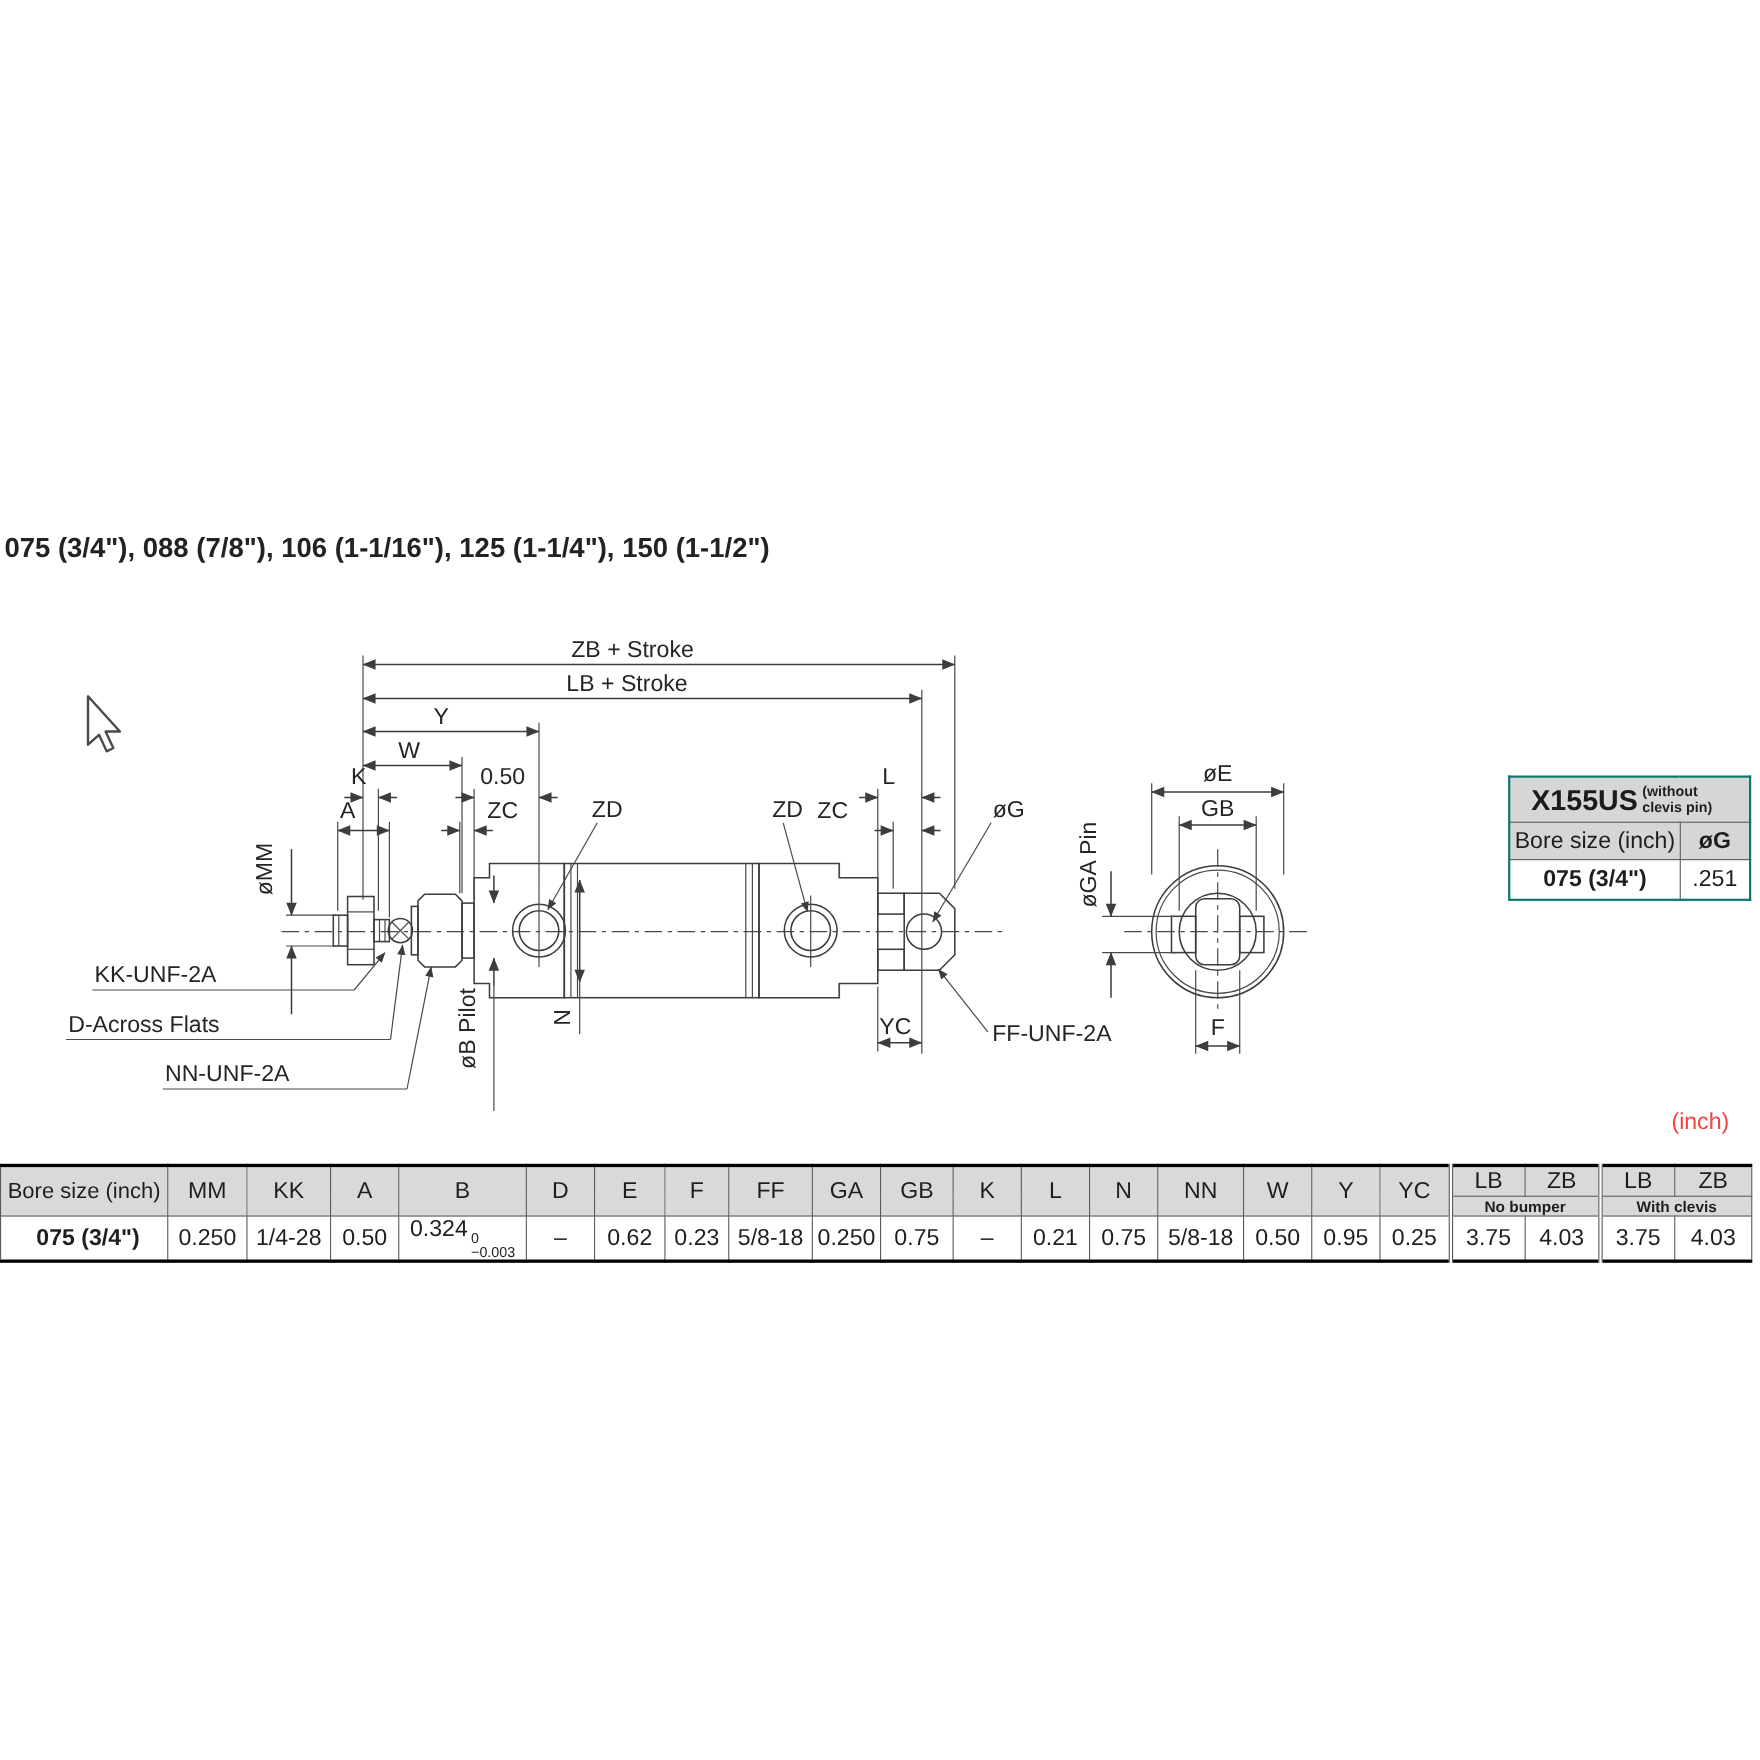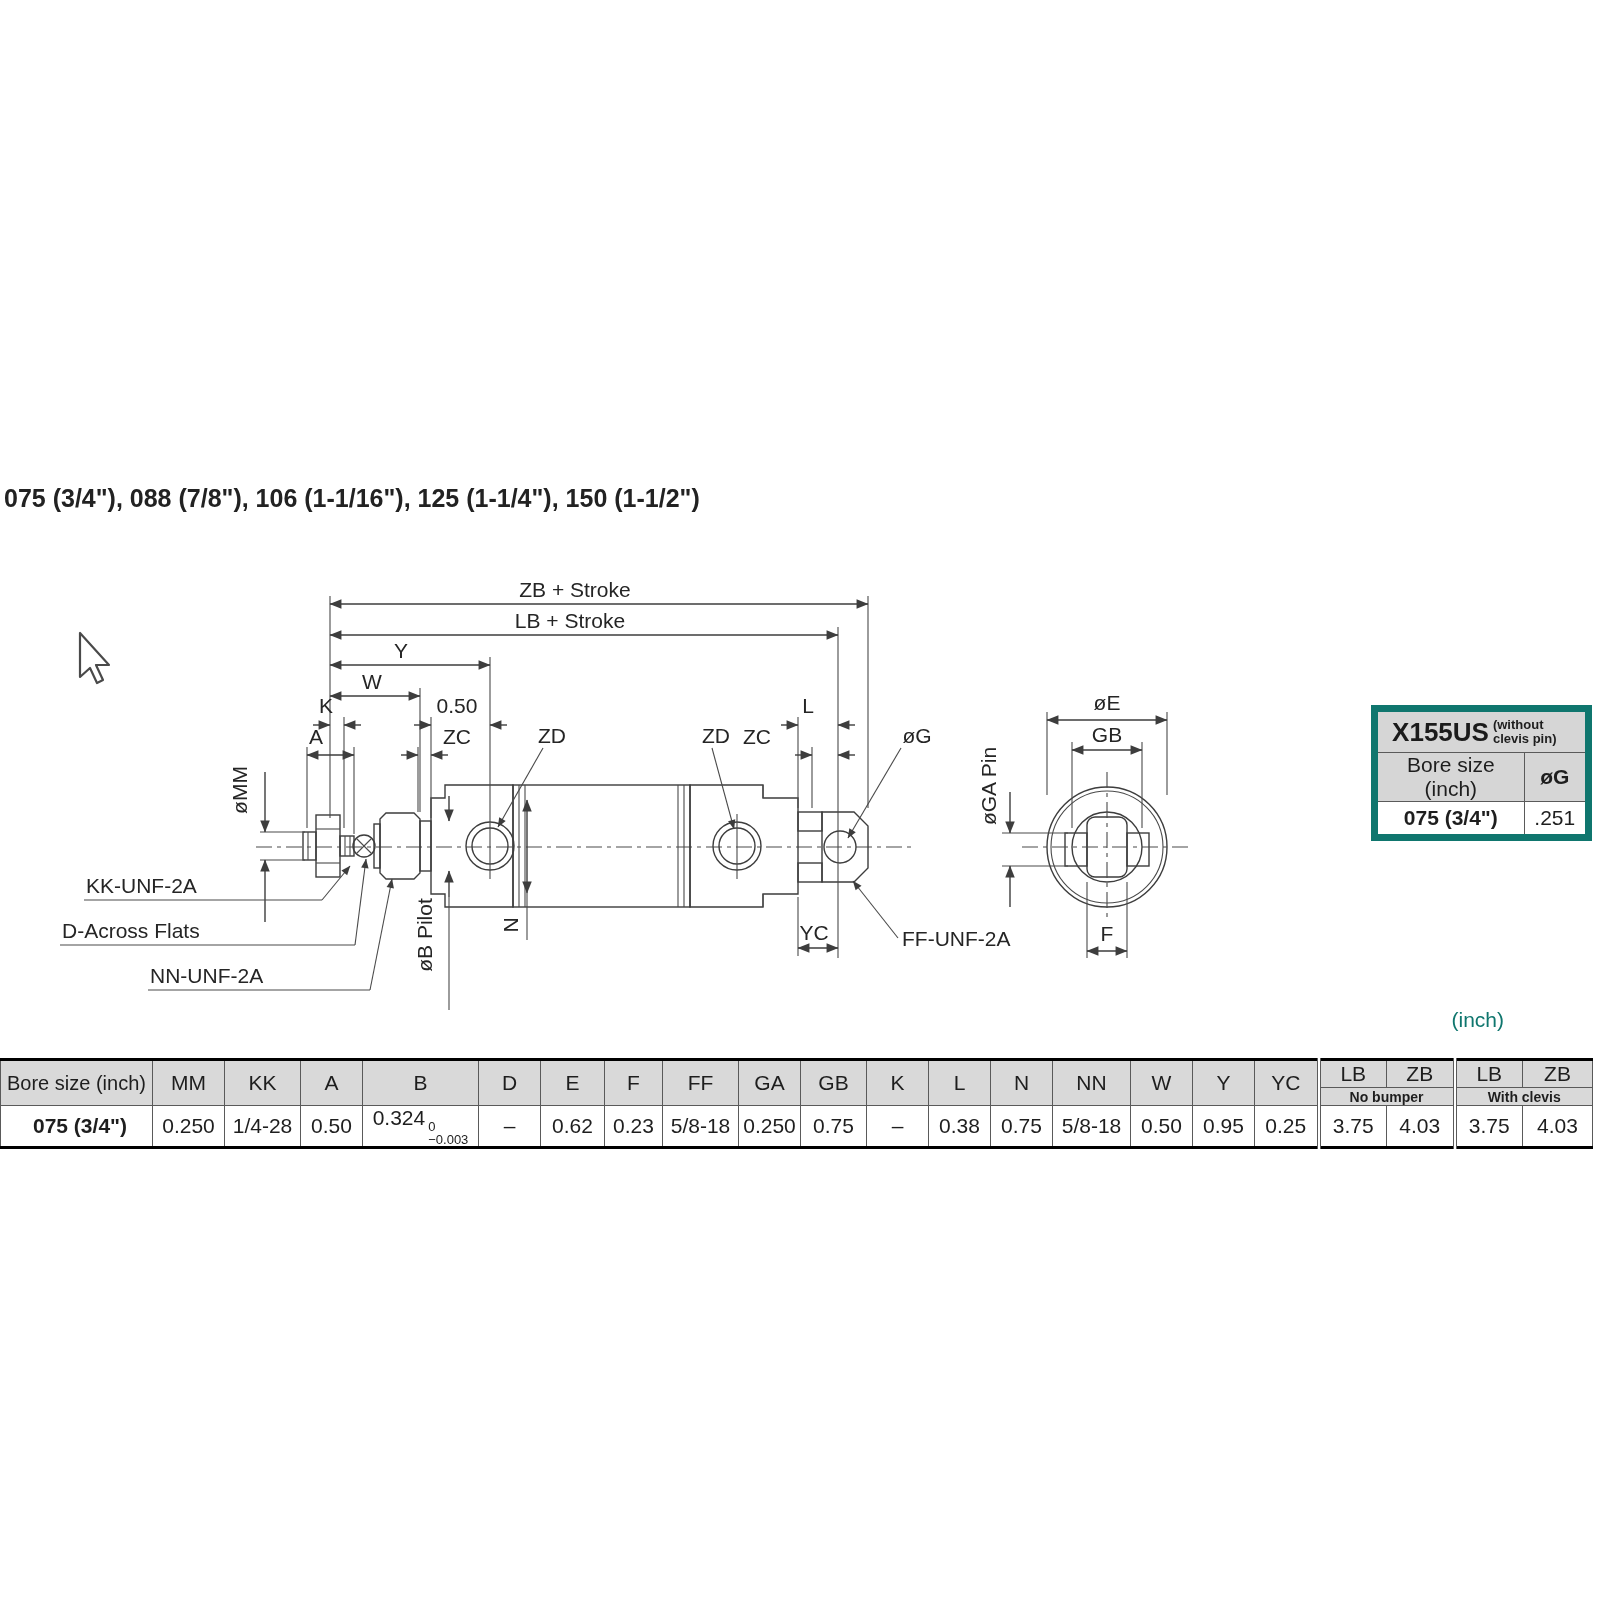--- a/index.html
+++ b/index.html
@@ -2,29 +2,29 @@
 <html><head>
 <meta charset="utf-8">
 <style>
   html,body{margin:0;padding:0;background:#fff;}
   #canvas{position:relative;width:1600px;height:1600px;background:#ffffff;overflow:hidden;
           font-family:"Liberation Sans",sans-serif;color:#1e1e1e;}
   .abs{position:absolute;}
   
   #title{left:4px;top:484px;font-size:25px;font-weight:700;letter-spacing:0px;color:#222;}
   
-  #unitnote{left:1434px;top:1008px;width:70px;text-align:right;font-size:21px;color:#0f766e;}
+  #unitnote{left:1502px;top:1008px;width:70px;text-align:right;font-size:21px;color:#ef4444;}
   
   #draw{left:0;top:540px;}
   .ln{stroke:#3d3d3d;stroke-width:1.4;fill:none;}
   .thin{stroke:#4a4a4a;stroke-width:1.1;fill:none;}
   .cl{stroke:#4a4a4a;stroke-width:1.1;fill:none;stroke-dasharray:16 5 4 5;}
   .dimtxt{font-family:"Liberation Sans",sans-serif;font-size:21px;fill:#252525;}
   
-  #opt{left:1371px;top:705px;width:221px;border:7px solid #0f766e;border-collapse:collapse;
+  #opt{left:1371px;top:705px;width:221px;border:2px solid #0f766e;border-collapse:collapse;
        font-size:21px;background:#fff;}
   #opt td{border:1.5px solid #5a5a5a;text-align:center;vertical-align:middle;padding:0;}
   .optgray{background:#d6d6d6;}
   #opt .modelcell{height:40px;}
   .modelwrap{display:flex;align-items:center;justify-content:center;gap:4px;}
   .modelname{font-size:26px;font-weight:700;color:#1b1b1b;}
   .modelnote{font-size:13px;font-weight:700;line-height:14px;width:78px;text-align:left;}
   #opt .r2{height:34px;}
   #opt .r3{height:36px;background:#fff;}
   .bold{font-weight:700;}
@@ -320,21 +320,21 @@
               <span>0</span>
               <span>−0.003</span>
             </span></td>
       <td>–</td>
       <td>0.62</td>
       <td>0.23</td>
       <td>5/8-18</td>
       <td>0.250</td>
       <td>0.75</td>
       <td>–</td>
-      <td>0.38</td>
+      <td>0.21</td>
       <td>0.75</td>
       <td>5/8-18</td>
       <td>0.50</td>
       <td>0.95</td>
       <td>0.25</td>
       <td class="dsep">3.75</td>
       <td>4.03</td>
       <td class="dsep">3.75</td>
       <td>4.03</td>
     </tr>

